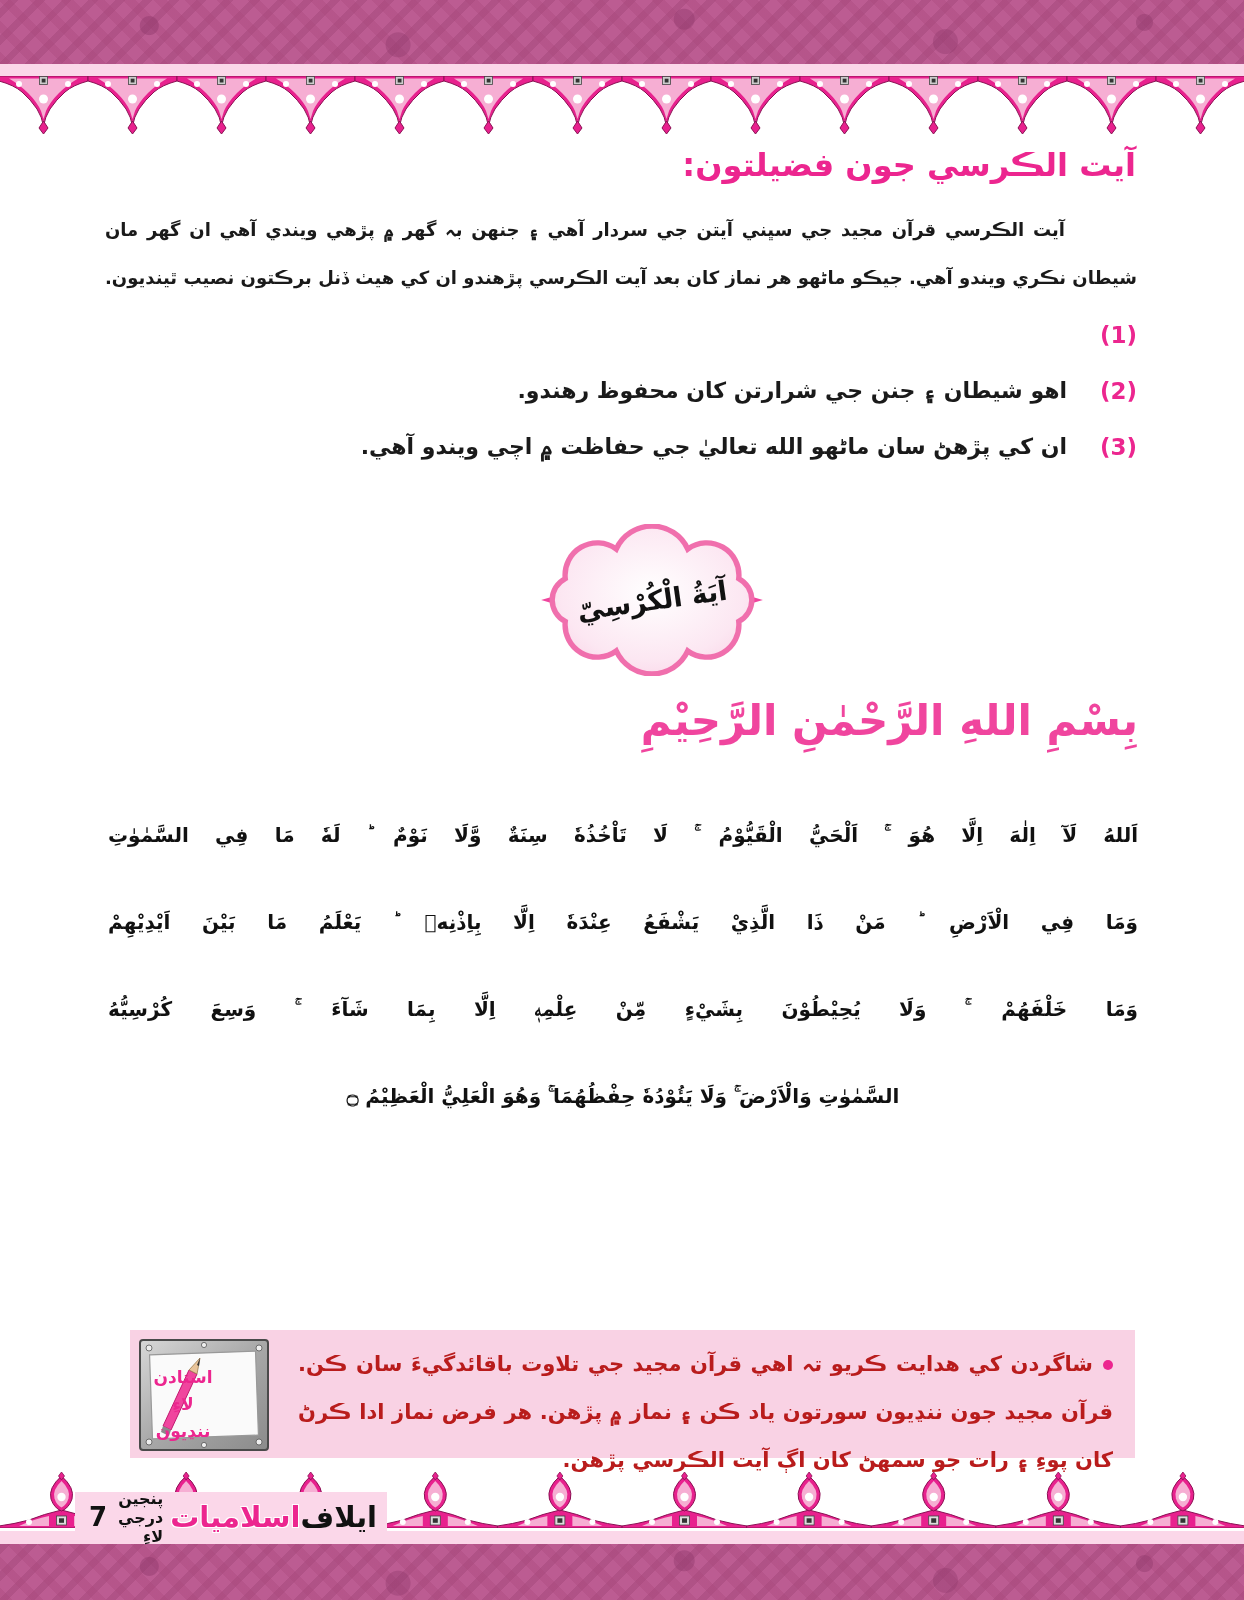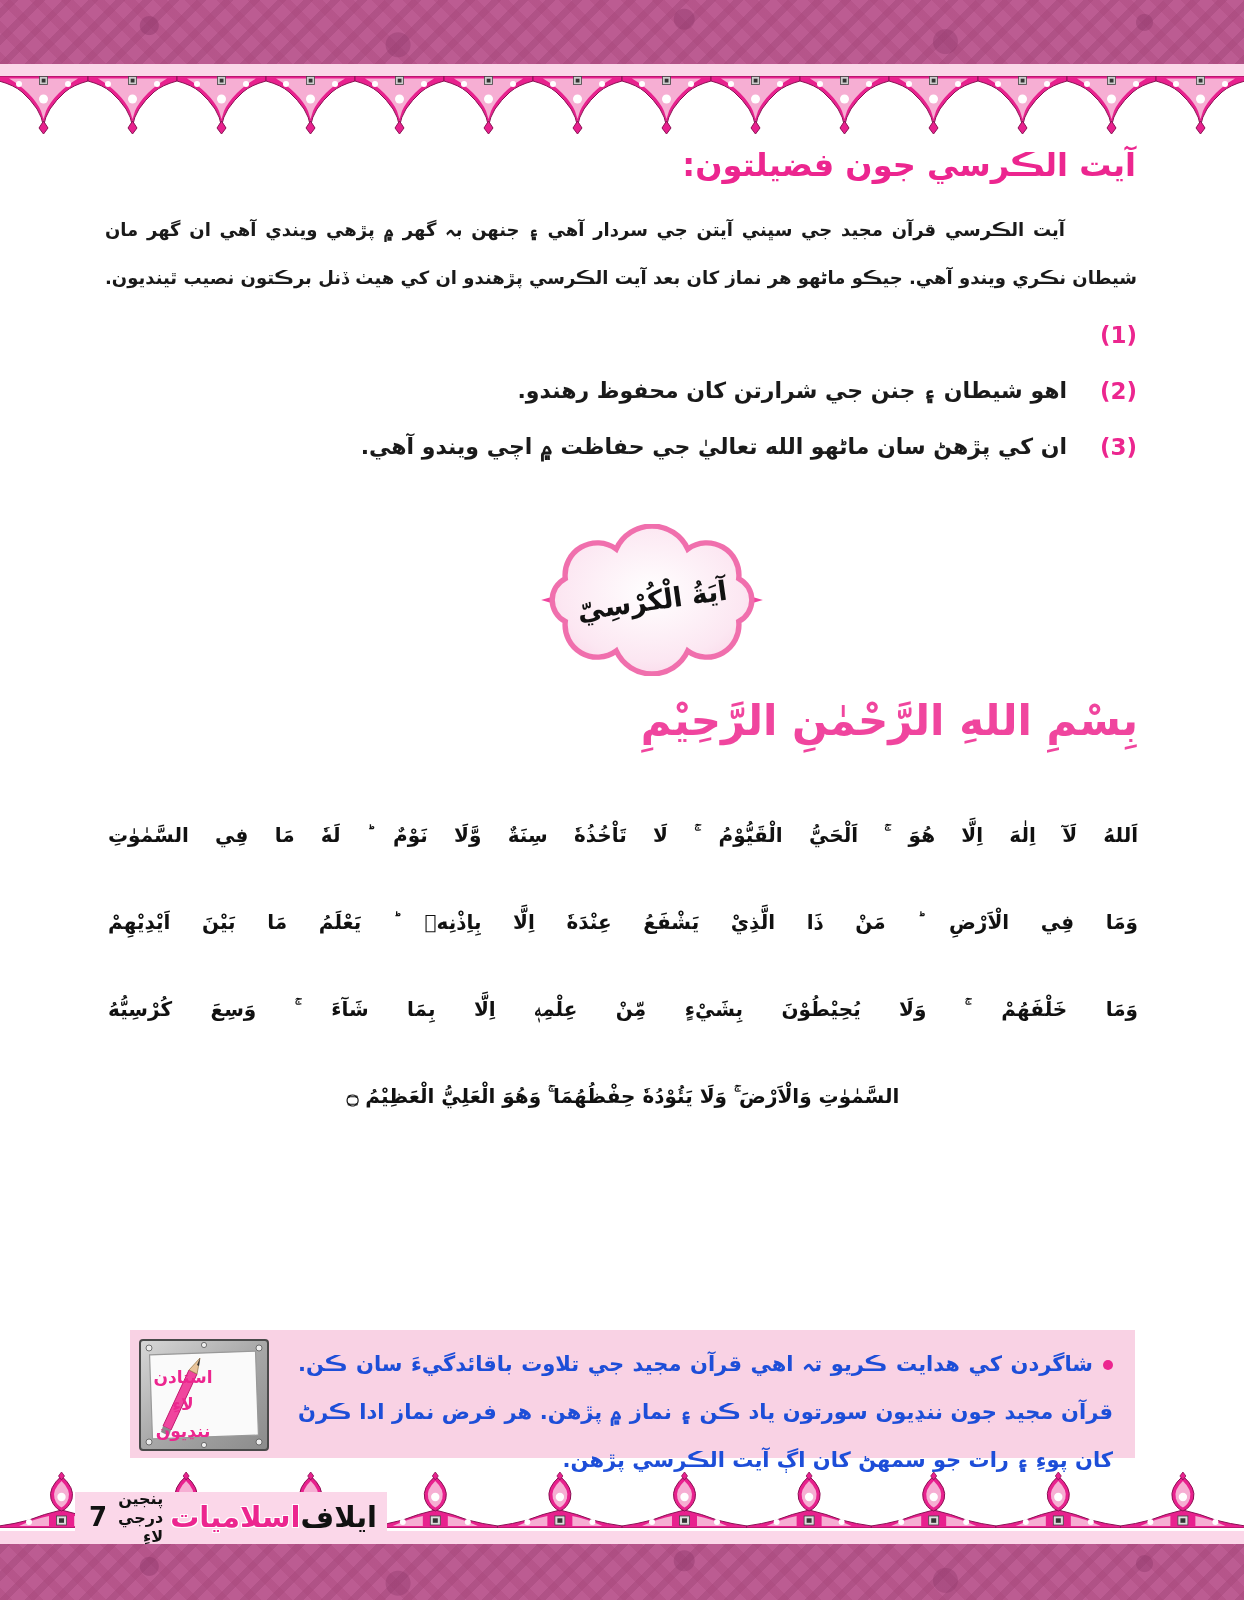--- a/index.html
+++ b/index.html
@@ -36,21 +36,21 @@
      font-size:27px;font-weight:bold;color:#111;}
   
   .bismillah{position:absolute;top:696px;left:108px;width:1030px;
      color:#F0459E;font-size:42px;font-weight:bold;}
   .ayat{position:absolute;top:792px;left:108px;width:1030px;direction:rtl;color:#111;}
   .ayat-line{height:87px;line-height:87px;white-space:nowrap;font-size:20px;font-weight:bold;
      text-align:justify;text-align-last:justify;}
   .ayat-line.last{text-align:center;text-align-last:center;}
   
   .guide-box{position:absolute;top:1330px;left:130px;width:1005px;height:128px;background:#F9D2E4;}
-  .guide-text{position:absolute;top:10px;right:22px;left:168px;font-size:21px;font-weight:bold;color:#1d4ed8;
+  .guide-text{position:absolute;top:10px;right:22px;left:168px;font-size:21px;font-weight:bold;color:#b91c1c;
      line-height:48px;text-align:justify;direction:rtl;}
   .bullet-dot{display:inline-block;width:10px;height:10px;border-radius:50%;background:#EC268F;
      margin-left:10px;vertical-align:middle;}
   .guide-icon{position:absolute;top:2px;left:6px;width:136px;height:124px;text-decoration:underline;}
   .guide-icon-text{position:absolute;top:32px;left:10px;width:74px;text-align:center;
      color:#EC268F;font-size:17px;font-weight:bold;line-height:27px;}
   
   .footer-label{position:absolute;top:1492px;left:75px;width:312px;height:50px;background:#FBD7E9;z-index:6;
      display:flex;direction:rtl;align-items:center;padding:0 10px;box-sizing:border-box;}
   .footer-series{color:#111;font-size:29px;font-weight:bold;}

